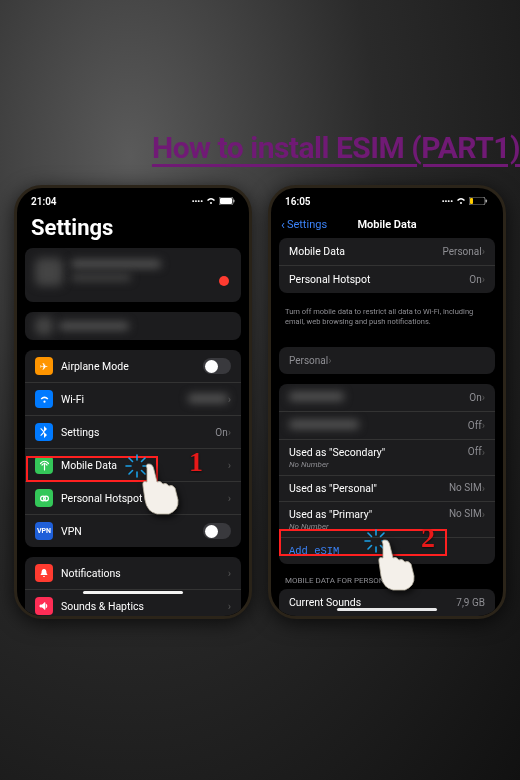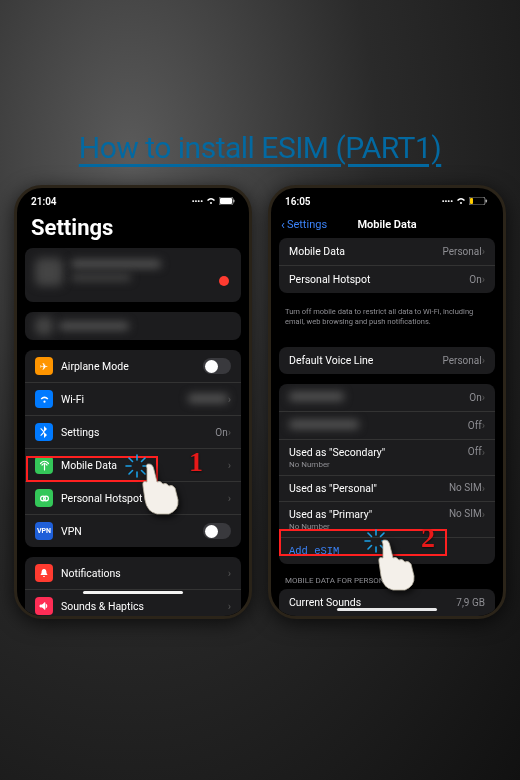--- a/index.html
+++ b/index.html
@@ -8,24 +8,24 @@
     background: radial-gradient(ellipse at 25% 20%, #5a5a5a 0%, #2a2a2a 45%, #111 100%);
     font-family: -apple-system, "Segoe UI", Roboto, Helvetica, Arial, sans-serif;
     color: #fff;
     position: relative;
     overflow: hidden;
   }
   .title {
     position: absolute;
     top: 130px;
     left: 0; right: 0;
-    text-align: center;
+    text-align: right;
     font-size: 30px;
-    font-weight: 400;
-    color: #0369a1;
+    font-weight: 700;
+    color: #701a75;
     text-decoration: underline;
     text-underline-offset: 6px;
     letter-spacing: -0.5px;
   }
   .phones {
     position: absolute;
     top: 185px;
     left: 14px;
     right: 14px;
     display: flex;
@@ -102,21 +102,21 @@
     color: #fff;
     flex-shrink: 0;
   }
   .ic-orange { background: #ff9500; }
   .ic-blue   { background: #007aff; }
   .ic-green  { background: #34c759; }
   .ic-vpn    { background: #1e5fd9; font-size:7px; font-weight:700; }
   .ic-red    { background: #ff3b30; }
   .ic-pink   { background: #ff2d55; }
   .row-label { font-size: 10.5px; flex: 1; }
-  .row-sublabel { font-size: 8px; color: #8e8e93; margin-top:1px; }
+  .row-sublabel { font-size: 8px; color: #8e8e93; margin-top:1px;font-style:italic; }
   .row-value { font-size: 10px; color: #8e8e93; margin-right: 0; }
   .chevron { color: #555; font-size: 11px; }
   .toggle {
     width: 28px; height: 16px;
     background: #39393d;
     border-radius: 10px;
     position: relative;
     flex-shrink: 0;
   }
   .toggle::after {
@@ -386,21 +386,20 @@
         <div class="row">
           <span class="row-label">Personal Hotspot</span>
           <span class="row-value">On</span>
           <span class="chevron">›</span>
         </div>
       </div>
       <div class="footnote">Turn off mobile data to restrict all data to Wi-Fi, including email, web browsing and push notifications.</div>
 
       <div class="card">
         <div class="row">
-          <span class="row-label">Default Voice Line</span>
           <span class="row-value">Personal</span>
           <span class="chevron">›</span>
         </div>
       </div>
 
       <div class="card">
         <div class="row">
           <span class="row-label"><span class="blur-row-text" style="display:inline-block;width:55px;"></span></span>
           <span class="row-value">On</span>
           <span class="chevron">›</span>

